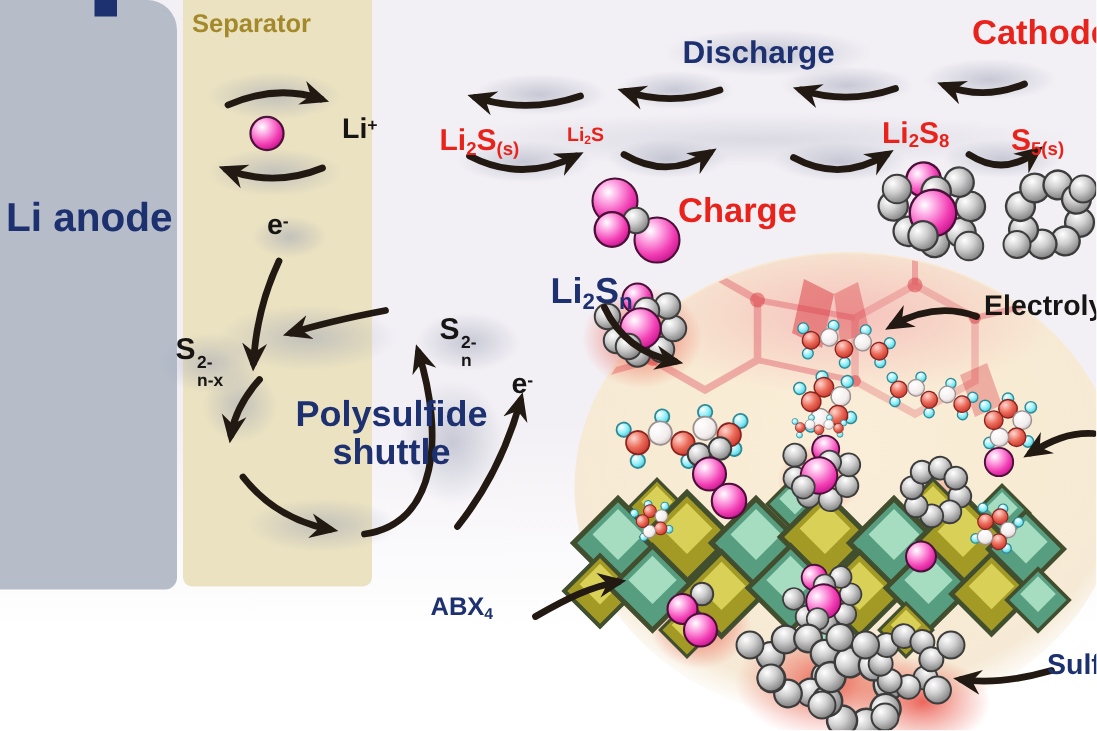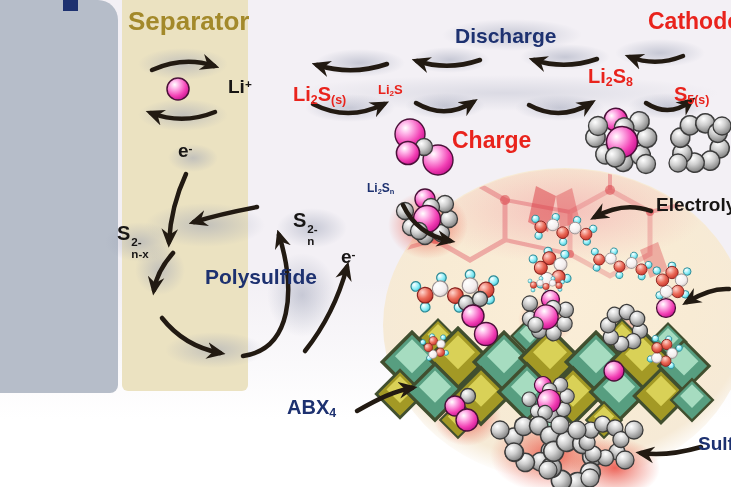--- a/index.html
+++ b/index.html
@@ -321,44 +321,46 @@
       <path class="ar" d="M243,356 C292,349 296,290 279,235" marker-end="url(#ah)"></path>
       <path class="ar" d="M305,351 C328,322 340,293 347,267" marker-end="url(#ah)"></path>
     </g>
     <path class="ar" d="M403,205 C413,226 430,237 450,241" marker-end="url(#ah)"></path>
     <path class="ar" d="M651,211 C632,204 613,207 595,217" marker-end="url(#ah)"></path>
     <path class="ar" d="M729,289 C713,288 700,294 687,302" marker-end="url(#ah)"></path>
     <path class="ar" d="M357,411 C378,399 394,391 412,388" marker-end="url(#ah)"></path>
     <path class="ar" d="M701,447 C680,453 661,456 641,453" marker-end="url(#ah)"></path>
   </svg>
 
-  <div class="t olive" style="left:128px;top:7px;font-size:26px;">Separator</div>
+  <div class="t navy" style="left:4px;top:131px;font-size:27px;">Li anode</div>
+  <div class="t olive" style="left:128px;top:7px;font-size:17px;">Separator</div>
   <div class="t red" style="left:648px;top:9px;font-size:23px;">Cathode</div>
   <div class="t navy" style="left:455px;top:24px;font-size:21px;">Discharge</div>
   <div class="t red" style="left:452px;top:128px;font-size:23px;">Charge</div>
 
   <div class="t red" style="left:293px;top:83px;font-size:20px;text-align:center;"><span>Li</span><sub>2</sub><span>S</span><sub>(s)</sub></div>
   <div class="t red" style="left:378px;top:83px;font-size:13px;"><span>Li</span><sub>2</sub><span>S</span></div>
-  <div class="t red" style="left:588px;top:65px;font-size:20px;"><span>Li</span><sub>2</sub><span>S</span><sub>8</sub></div>
+  <div class="t red" style="left:588px;top:78px;font-size:20px;"><span>Li</span><sub>2</sub><span>S</span><sub>8</sub></div>
   <div class="t red" style="left:674px;top:83px;font-size:20px;"><span>S</span><sub>5(s)</sub></div>
 
   <div class="t blk" style="left:196px;top:77px;font-size:19px;margin-left:32px;"><span>Li</span><sup>+</sup></div>
   <div class="t blk" style="left:178px;top:141px;font-size:19px;"><span>e</span><sup>-</sup></div>
   <div class="t blk" style="left:117px;top:222px;font-size:20px;"><span>S</span><span class="stack">
         <span class="st-sup">2-</span>
         <span class="st-sub">n-x</span>
       </span></div>
   <div class="t blk" style="left:293px;top:209px;font-size:20px;"><span>S</span><span class="stack">
         <span class="st-sup">2-</span>
         <span class="st-sub">n</span>
       </span></div>
   <div class="t blk" style="left:341px;top:247px;font-size:19px;"><span>e</span><sup>-</sup></div>
 
-  <div class="t navy ctr" style="left:175px;top:264px;width:172px;font-size:21px;line-height:25px;">
+  <div class="t navy ctr" style="left:175px;top:264px;width:172px;font-size:24px;line-height:25px;">
     <span>Polysulfide</span><br>
+    <span>shuttle</span>
   </div>
 
-  <div class="t navy" style="left:367px;top:182px;font-size:12px;"><span>Li</span><sub>2</sub><span>S</span><sub>n</sub></div>
+  <div class="t navy" style="left:367px;top:182px;font-size:24px;"><span>Li</span><sub>2</sub><span>S</span><sub>n</sub></div>
   <div class="t blk" style="left:656px;top:195px;font-size:19px;">Electrolyte</div>
-  <div class="t navy" style="left:287px;top:396px;font-size:20px;"><span>ABX</span><sub>4</sub></div>
+  <div class="t navy" style="left:287px;top:396px;font-size:17px;"><span>ABX</span><sub>4</sub></div>
   <div class="t navy" style="left:698px;top:434px;font-size:19px;">Sulfur</div>
 
 </div>
 
 </body></html>

